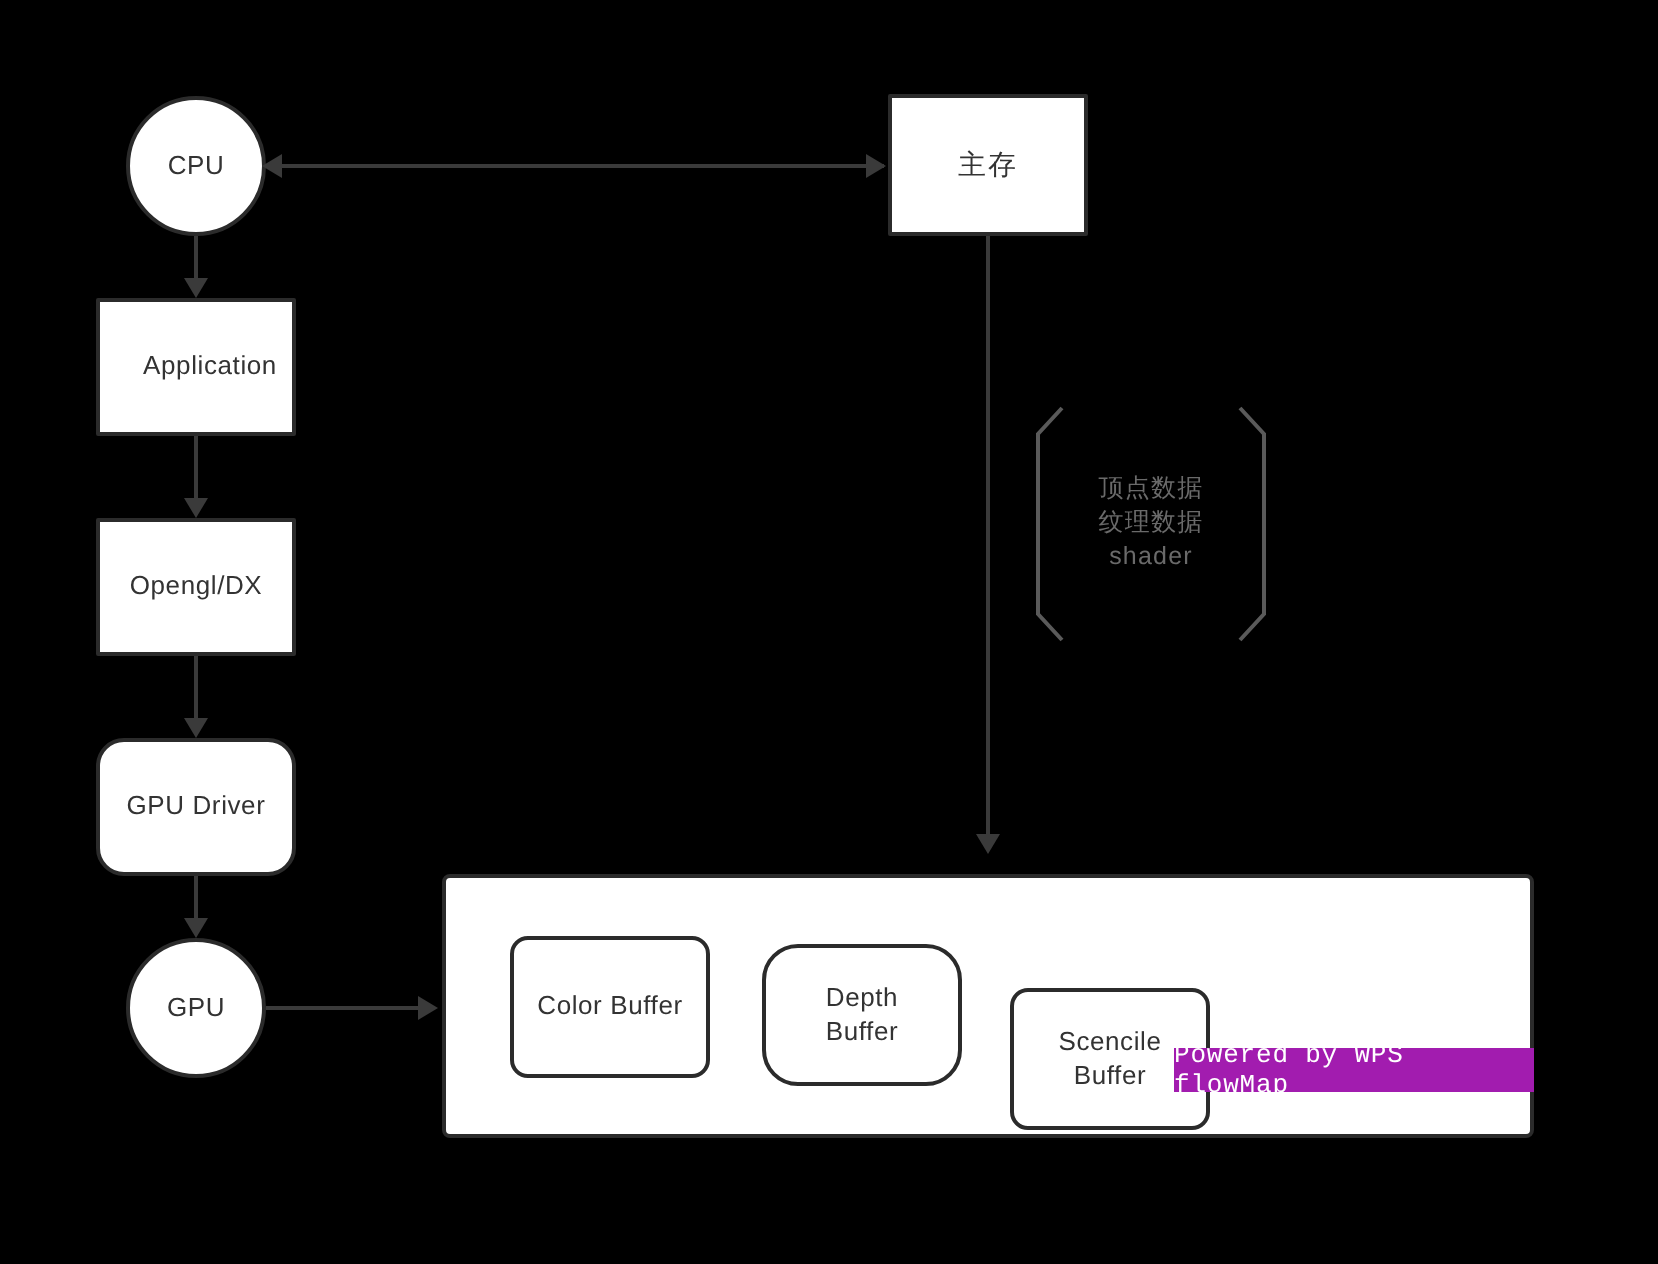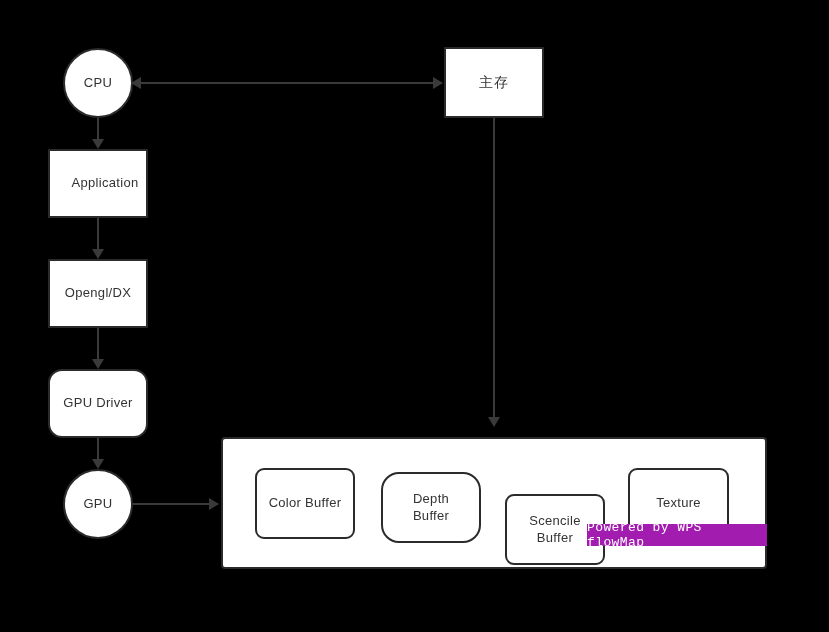--- a/index.html
+++ b/index.html
@@ -182,37 +182,45 @@
     <span>主存</span>
   </div>
 
   <div class="edge-h" style="left:140px; top:82px; width:302px;"></div>
   <div class="arrow-left" style="left:131px; top:77px;"></div>
   <div class="arrow-right" style="left:433px; top:77px;"></div>
 
   <div class="edge-v" style="left:493px; top:118px; height:300px;"></div>
   <div class="arrow-down" style="left:488px; top:417px;"></div>
 
+  <div class="annot">
+    <svg class="bracket left" viewBox="0 0 14 118" preserveAspectRatio="none">
+      <polyline points="13,1 1,14 1,104 13,117" fill="none" stroke="#5a5a5a" stroke-width="2"></polyline>
+    </svg>
+    <svg class="bracket right" viewBox="0 0 14 118" preserveAspectRatio="none">
+      <polyline points="1,1 13,14 13,104 1,117" fill="none" stroke="#5a5a5a" stroke-width="2"></polyline>
+    </svg>
+    <div class="annot-text">顶点数据
+纹理数据
+shader</div>
+  </div>
 
   <div class="container-box" style="left:221px; top:437px; width:546px; height:132px;"></div>
 
   <div class="node rounded" style="left:255px; top:468px; width:100px; height:71px;">
     <span style="white-space:pre-line;">Color Buffer</span>
   </div>
 
   <div class="node rounded" style="left:381px; top:472px; width:100px; height:71px;border-radius:18px;">
     <span style="white-space:pre-line;">Depth
 Buffer</span>
   </div>
 
   <div class="node rounded" style="left:505px; top:494px; width:100px; height:71px;justify-content:center;">
     <span style="white-space:pre-line;">Scencile
 Buffer</span>
   </div>
 
-  <div class="node rounded" style="left:628px; top:468px; width:101px; height:71px;">
-    <span style="white-space:pre-line;">Texture</span>
-  </div>
 
   <div class="watermark">Powered by WPS flowMap</div>
 
 
 </div>
 
 </body></html>

